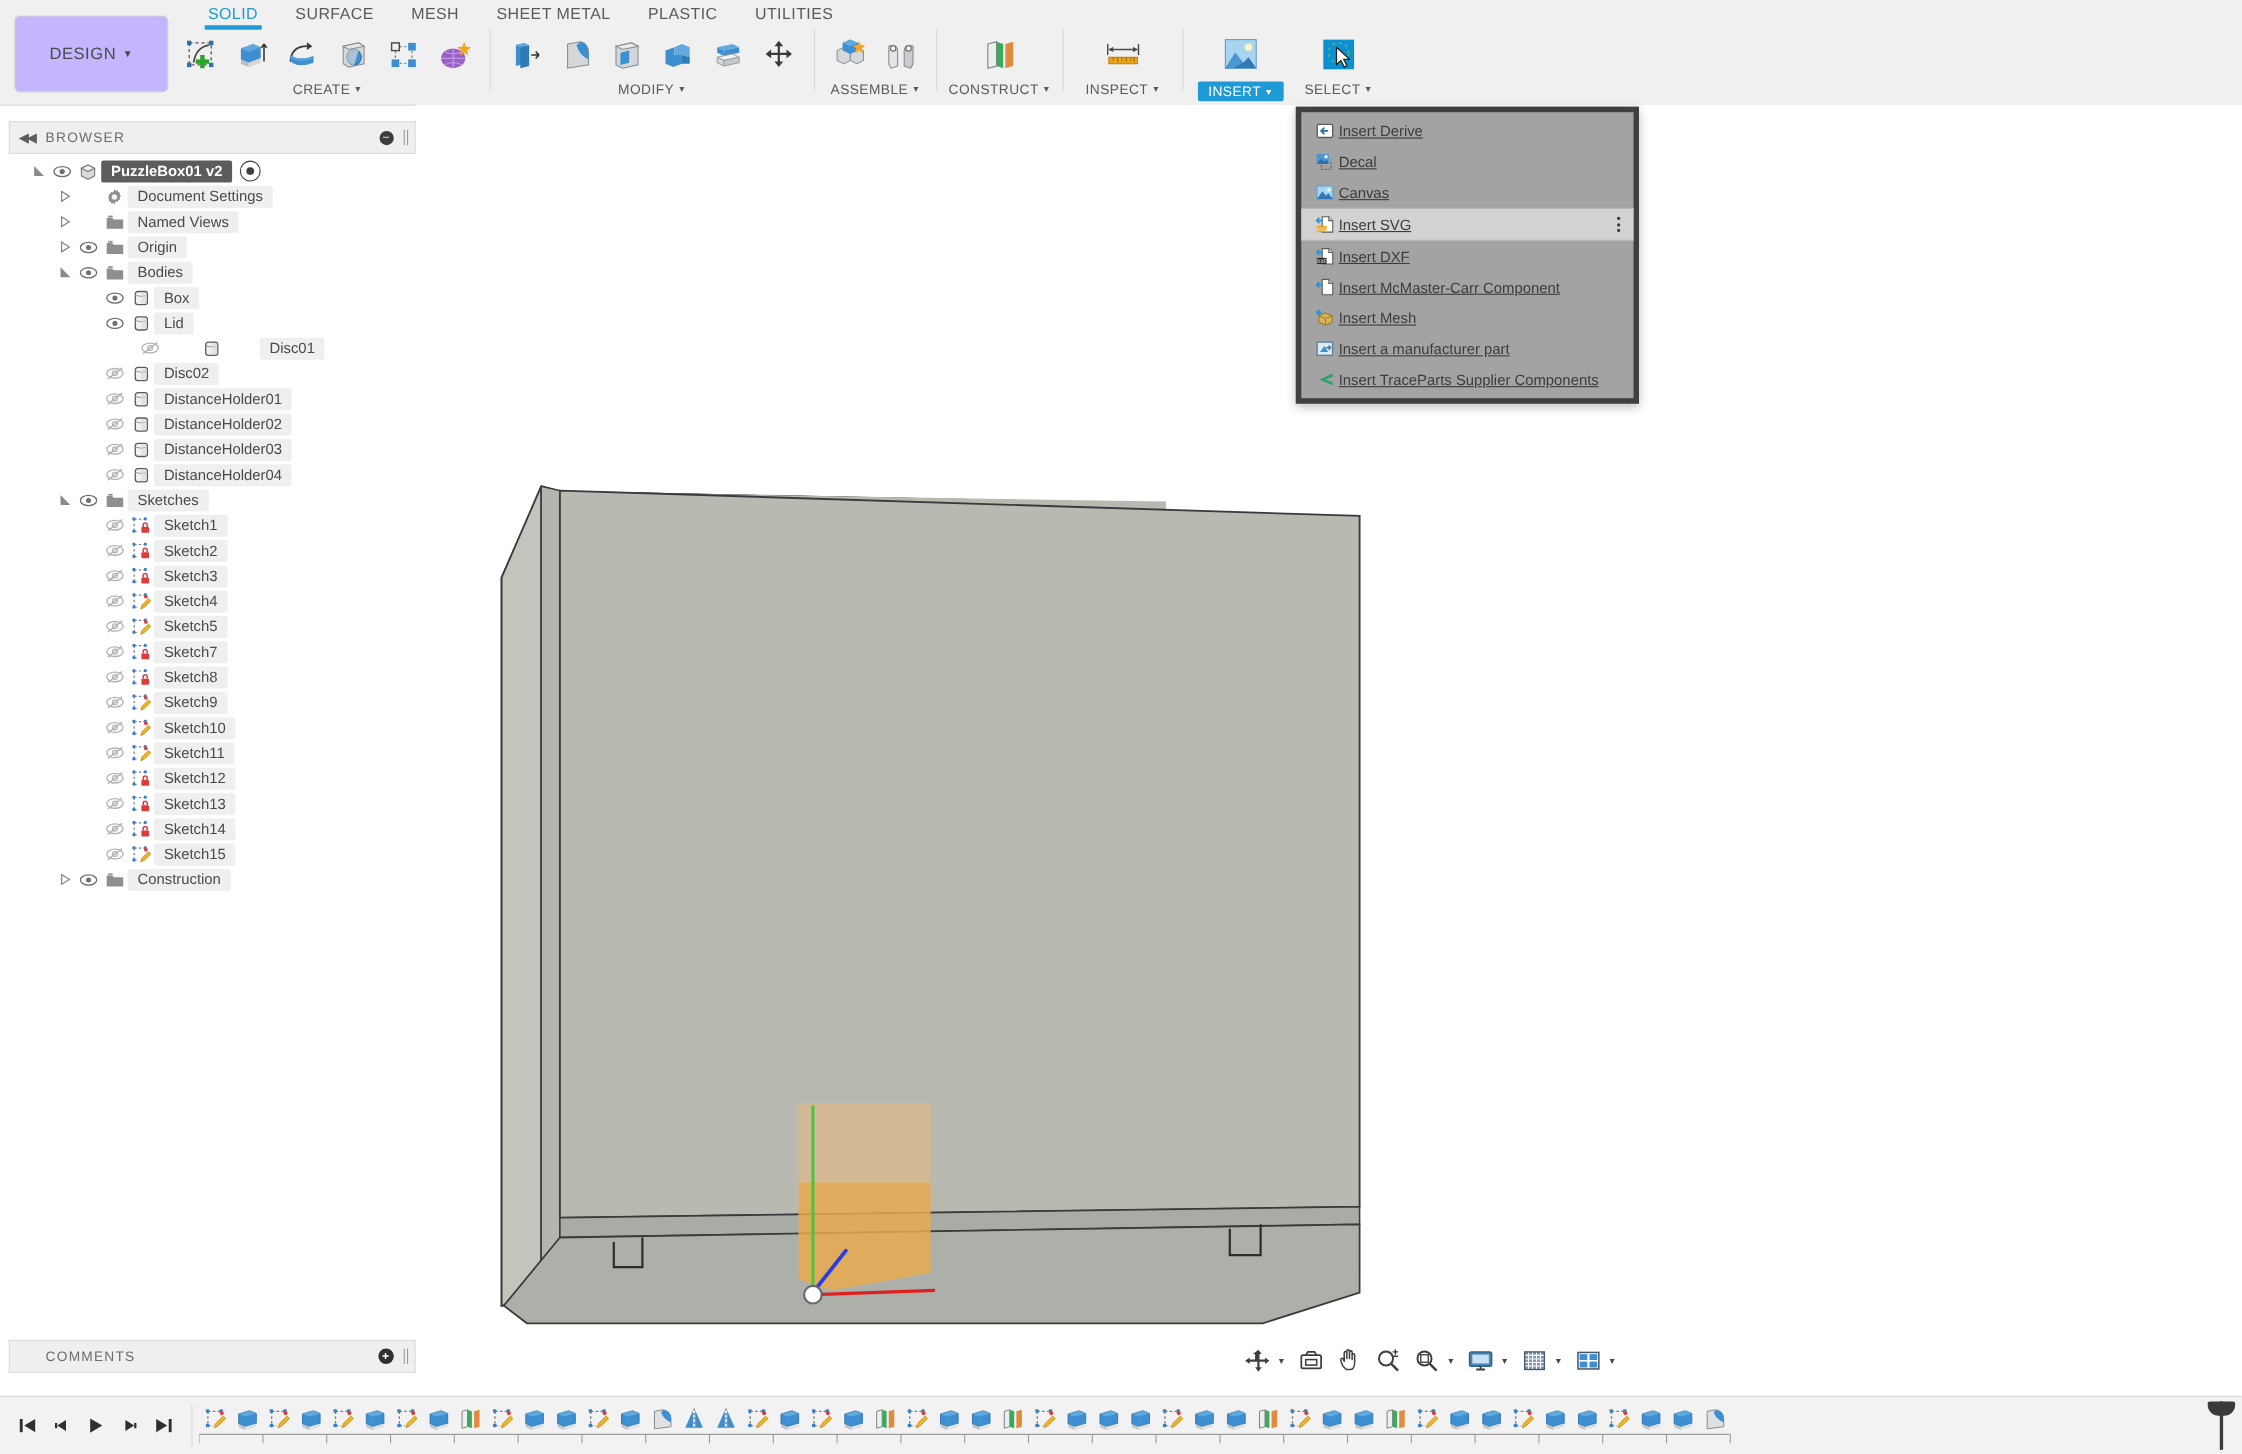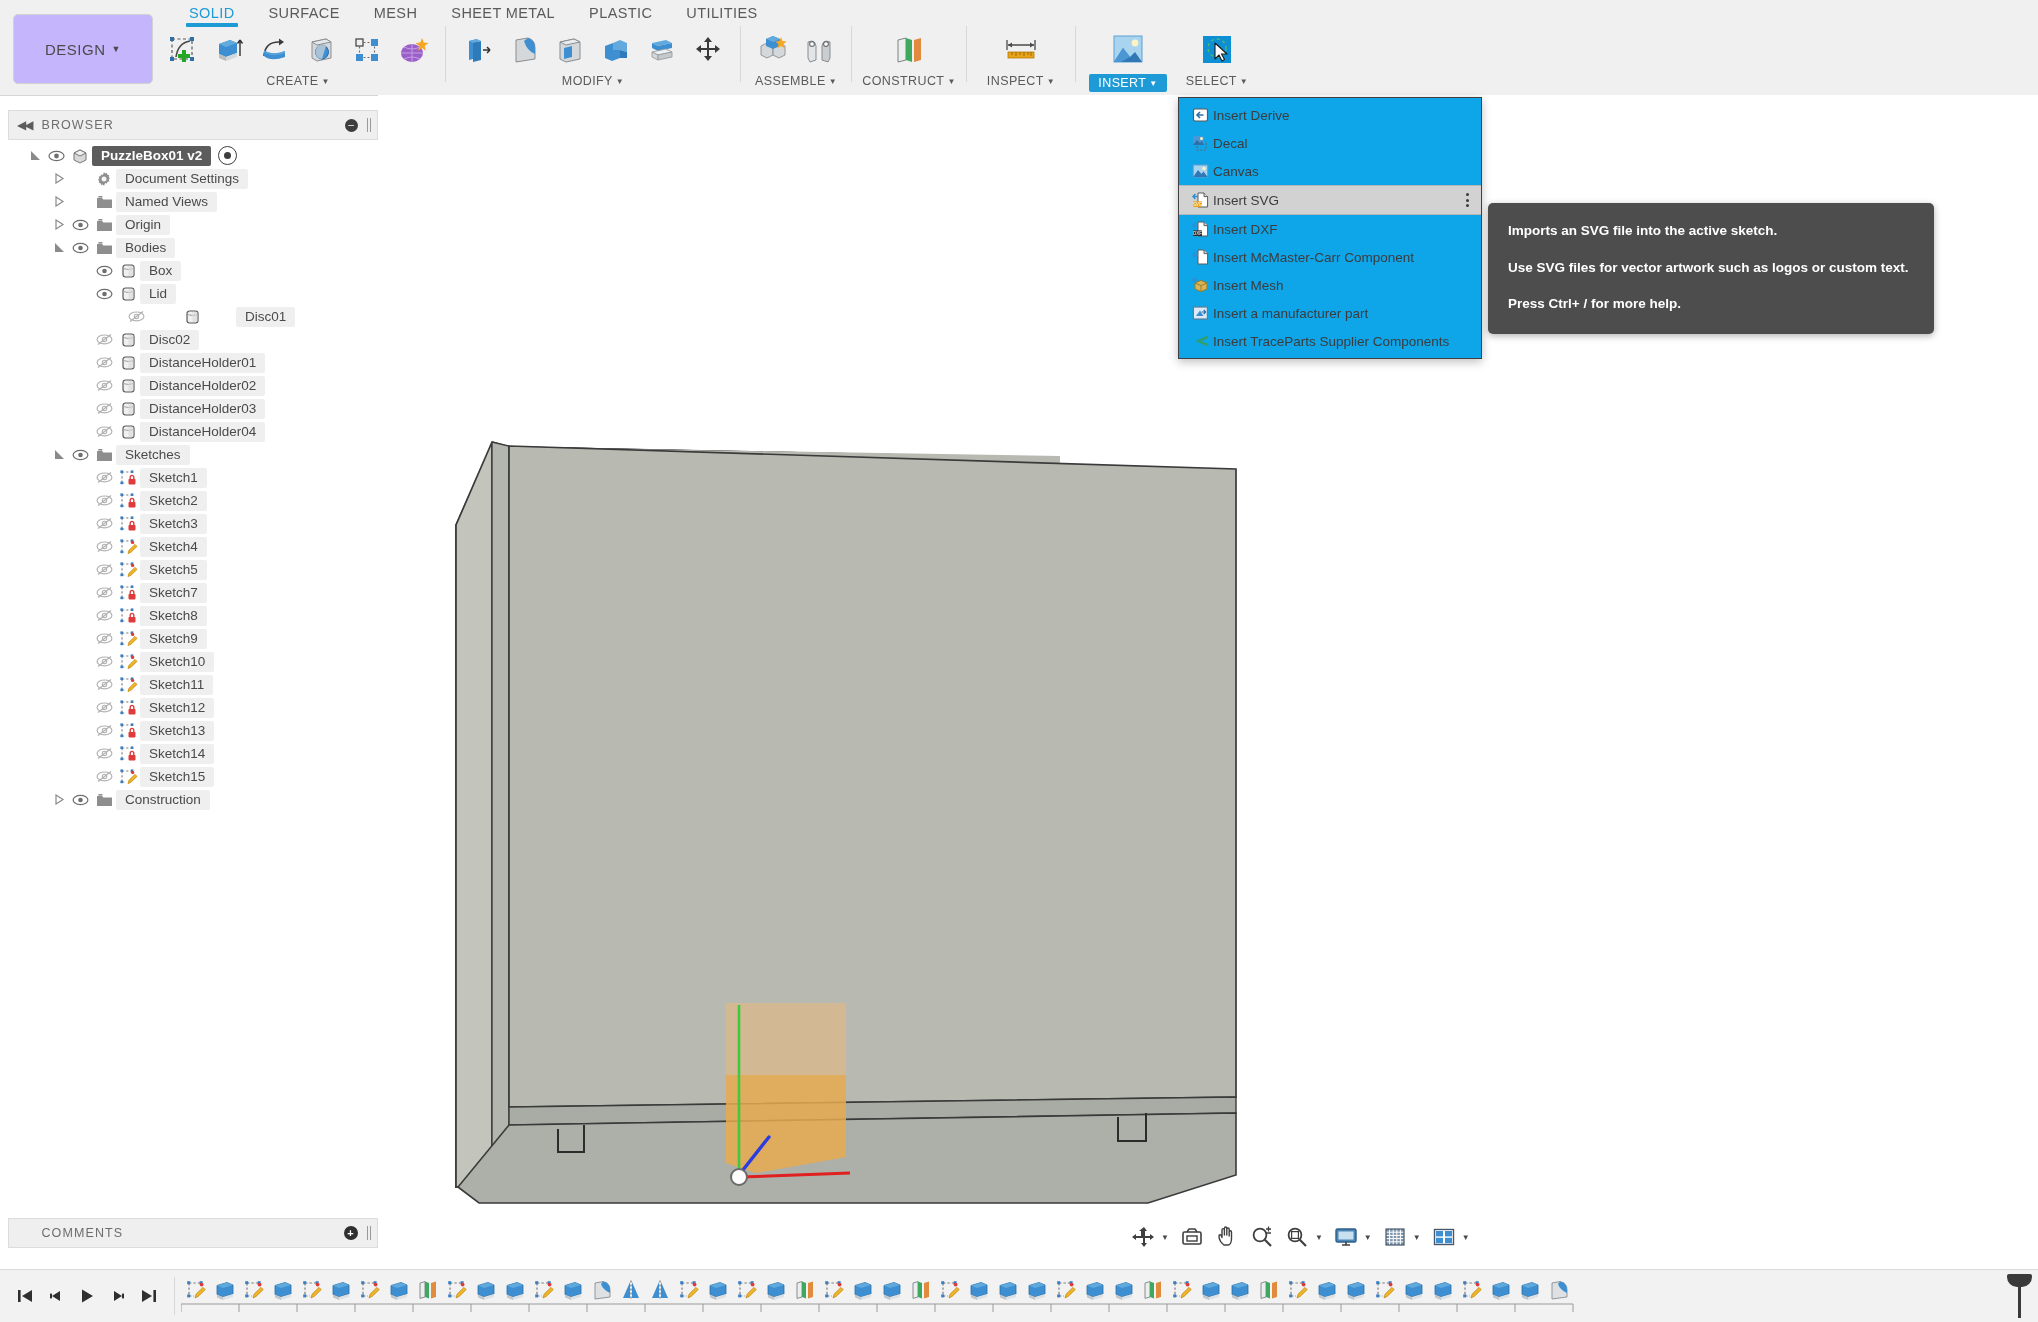--- a/index.html
+++ b/index.html
@@ -50,22 +50,22 @@
   .lbl{background:#efefef;padding:2px 9px;border-radius:2px;line-height:16px;}
   .lbl.sel{background:#5c5c5c;color:#fff;font-weight:bold;}
   .trow .tgl{margin-left:7px;width:17px;height:17px;border-radius:50%;border:1.6px solid #3d3d3d;
       display:flex;align-items:center;justify-content:center;flex:none;background:#fff;}
   .trow .tgl i{width:7px;height:7px;border-radius:50%;background:#3d3d3d;display:block;}
 
   
   .canvas{position:absolute;left:378px;top:95px;width:1660px;height:1120px;background:#fff;}
 
   
-  .menu{position:absolute;left:1178px;top:97px;width:302px;background:#0ea5e9;border:1px solid #404040;
-      box-shadow:0 3px 9px rgba(0,0,0,.25);padding:3px 0;z-index:40;}
+  .menu{position:absolute;left:1178px;top:97px;width:302px;background:#a3a3a3;border:5px solid #404040;
+      box-shadow:0 3px 9px rgba(0,0,0,.25);padding:3px 0;z-index:40;text-decoration:underline;}
   .mi{display:flex;align-items:center;height:28px;padding:0 8px;font-size:13.5px;color:#3c3c3c;cursor:pointer;position:relative;}
   .mi .mico{width:26px;flex:none;display:flex;align-items:center;justify-content:center;}
   .mi.hot{background:#d2d2d2;border-top:1px solid #b5b5b5;border-bottom:1px solid #b5b5b5;}
   .kebab{position:absolute;right:12px;top:50%;transform:translateY(-50%);display:flex;flex-direction:column;gap:2.5px;}
   .kebab i{width:3px;height:3px;background:#3a3a3a;border-radius:50%;display:block;}
 
   
   .tip{position:absolute;left:1488px;top:203px;width:406px;background:#4d4d4d;color:#fff;border-radius:5px;
       padding:18px 20px 20px 20px;font-size:13.5px;font-weight:bold;line-height:1.45;box-shadow:0 2px 7px rgba(0,0,0,.3);z-index:45;}
   .tip p{margin:0 0 17px 0;}
@@ -1128,25 +1128,20 @@
           <span class="mico">
             <svg width="17" height="16" viewBox="0 0 17 16">
               <path d="M15.5 2.5 L3.5 8 L15.5 13.5 L15.5 10.5 L9 8 L15.5 5.5 Z" fill="#2ea06a"></path>
             </svg>
           </span>
           <span>Insert TraceParts Supplier Components</span>
         </div>
       </div>
   </div>
 
-  <div class="tip">
-    <p>Imports an SVG file into the active sketch.</p>
-    <p>Use SVG files for vector artwork such as logos or custom text.</p>
-    <p>Press Ctrl+ / for more help.</p>
-  </div>
 
   <div class="viewbar">
     <div class="vbtn">
       <svg width="24" height="24" viewBox="0 0 24 24">
           <path d="M12 2 L15 6 h-2 v5 h5 v-2 l4 3 -4 3 v-2 h-5 v5 h2 l-3 4 -3-4 h2 v-5 H4 v2 l-4-3 4-3 v2 h5 V6 H7 Z" fill="#3f3f3f" transform="translate(1,0)"></path>
         </svg>
     </div>
     <span class="vcar">▼</span>
     <div class="vbtn">
       <svg width="24" height="24" viewBox="0 0 24 24">

